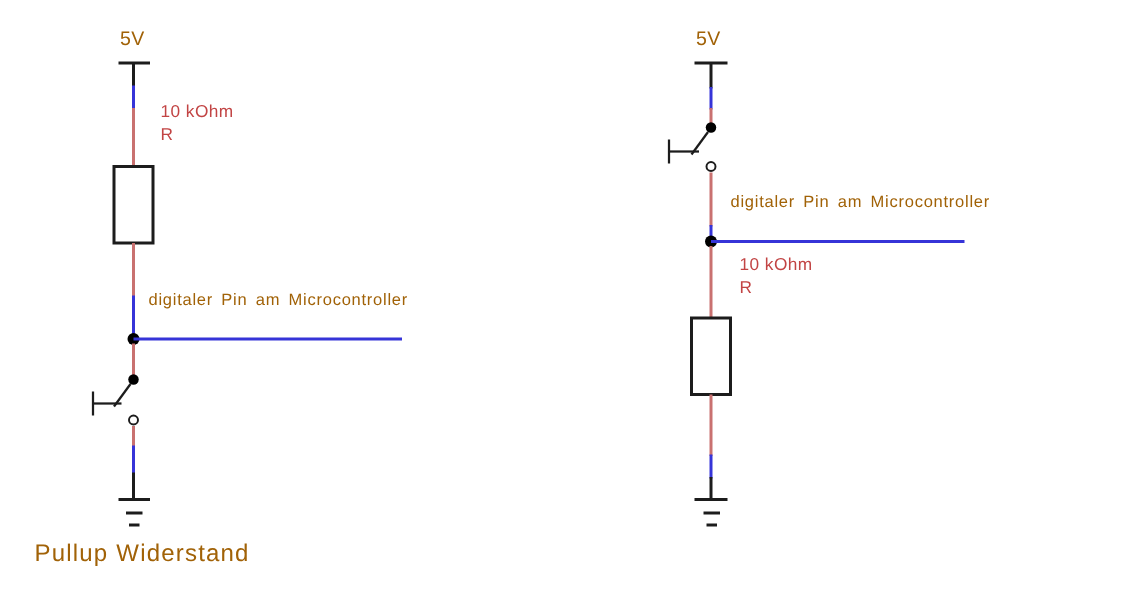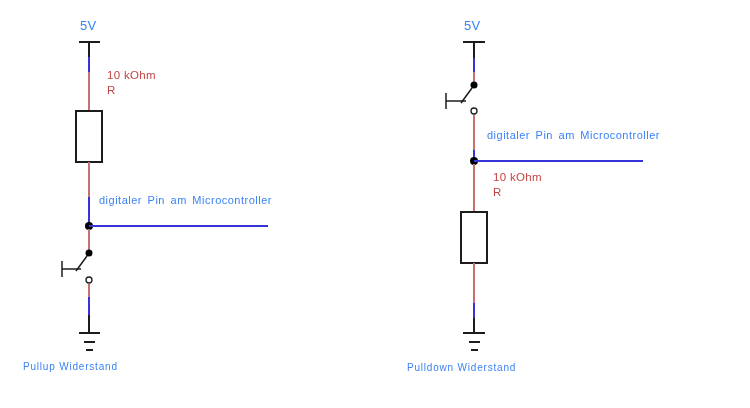--- a/index.html
+++ b/index.html
@@ -11,27 +11,27 @@
     overflow: hidden;
     font-family: "Liberation Sans", sans-serif;
   }
   #schematic-svg { position: absolute; left: 0; top: 0; }
   line { stroke-linecap: butt; }
   .blk  { stroke: #1c1c1c; }
   .w2   { stroke-width: 2; }
   .w15  { stroke-width: 1.5; }
   .lbl {
     position: absolute;
-    color: #3b82f6;
+    color: #a16207;
     white-space: nowrap;
     line-height: 1.1;
   }
   .supply  { font-size: 13px; letter-spacing: 0.3px; }
   .pinlbl  { font-size: 11px; letter-spacing: 0.5px; word-spacing: 2px; }
-  .caption { font-size: 10px; letter-spacing: 0.8px; text-align: right; }
+  .caption { font-size: 16px; letter-spacing: 0.8px; text-align: right; }
   .rlabel  { font-size: 11.5px; font-weight: normal; letter-spacing: 0.3px; }
 </style>
 </head>
 <body>
 
 <div id="canvas">
 
   <svg id="schematic-svg" width="750" height="408" viewBox="0 0 750 408">
 
     <g>
@@ -114,15 +114,14 @@
 
   <span class="lbl caption" style="left:23px; top:361px;">Pullup Widerstand</span>
 
   <span class="lbl supply" style="left:464px; top:19px;">5V</span>
 
   <span class="lbl pinlbl" style="left:487px; top:129px;">digitaler Pin am Microcontroller</span>
 
   <span class="lbl rlabel" style="left: 493px; top: 171px; color: rgb(194, 68, 68);">10 kOhm</span>
   <span class="lbl rlabel" style="left: 493px; top: 186px; color: rgb(194, 68, 68);">R</span>
 
-  <span class="lbl caption" style="left:407px; top:362px;">Pulldown Widerstand</span>
 
 </div>
 
 </body></html>

